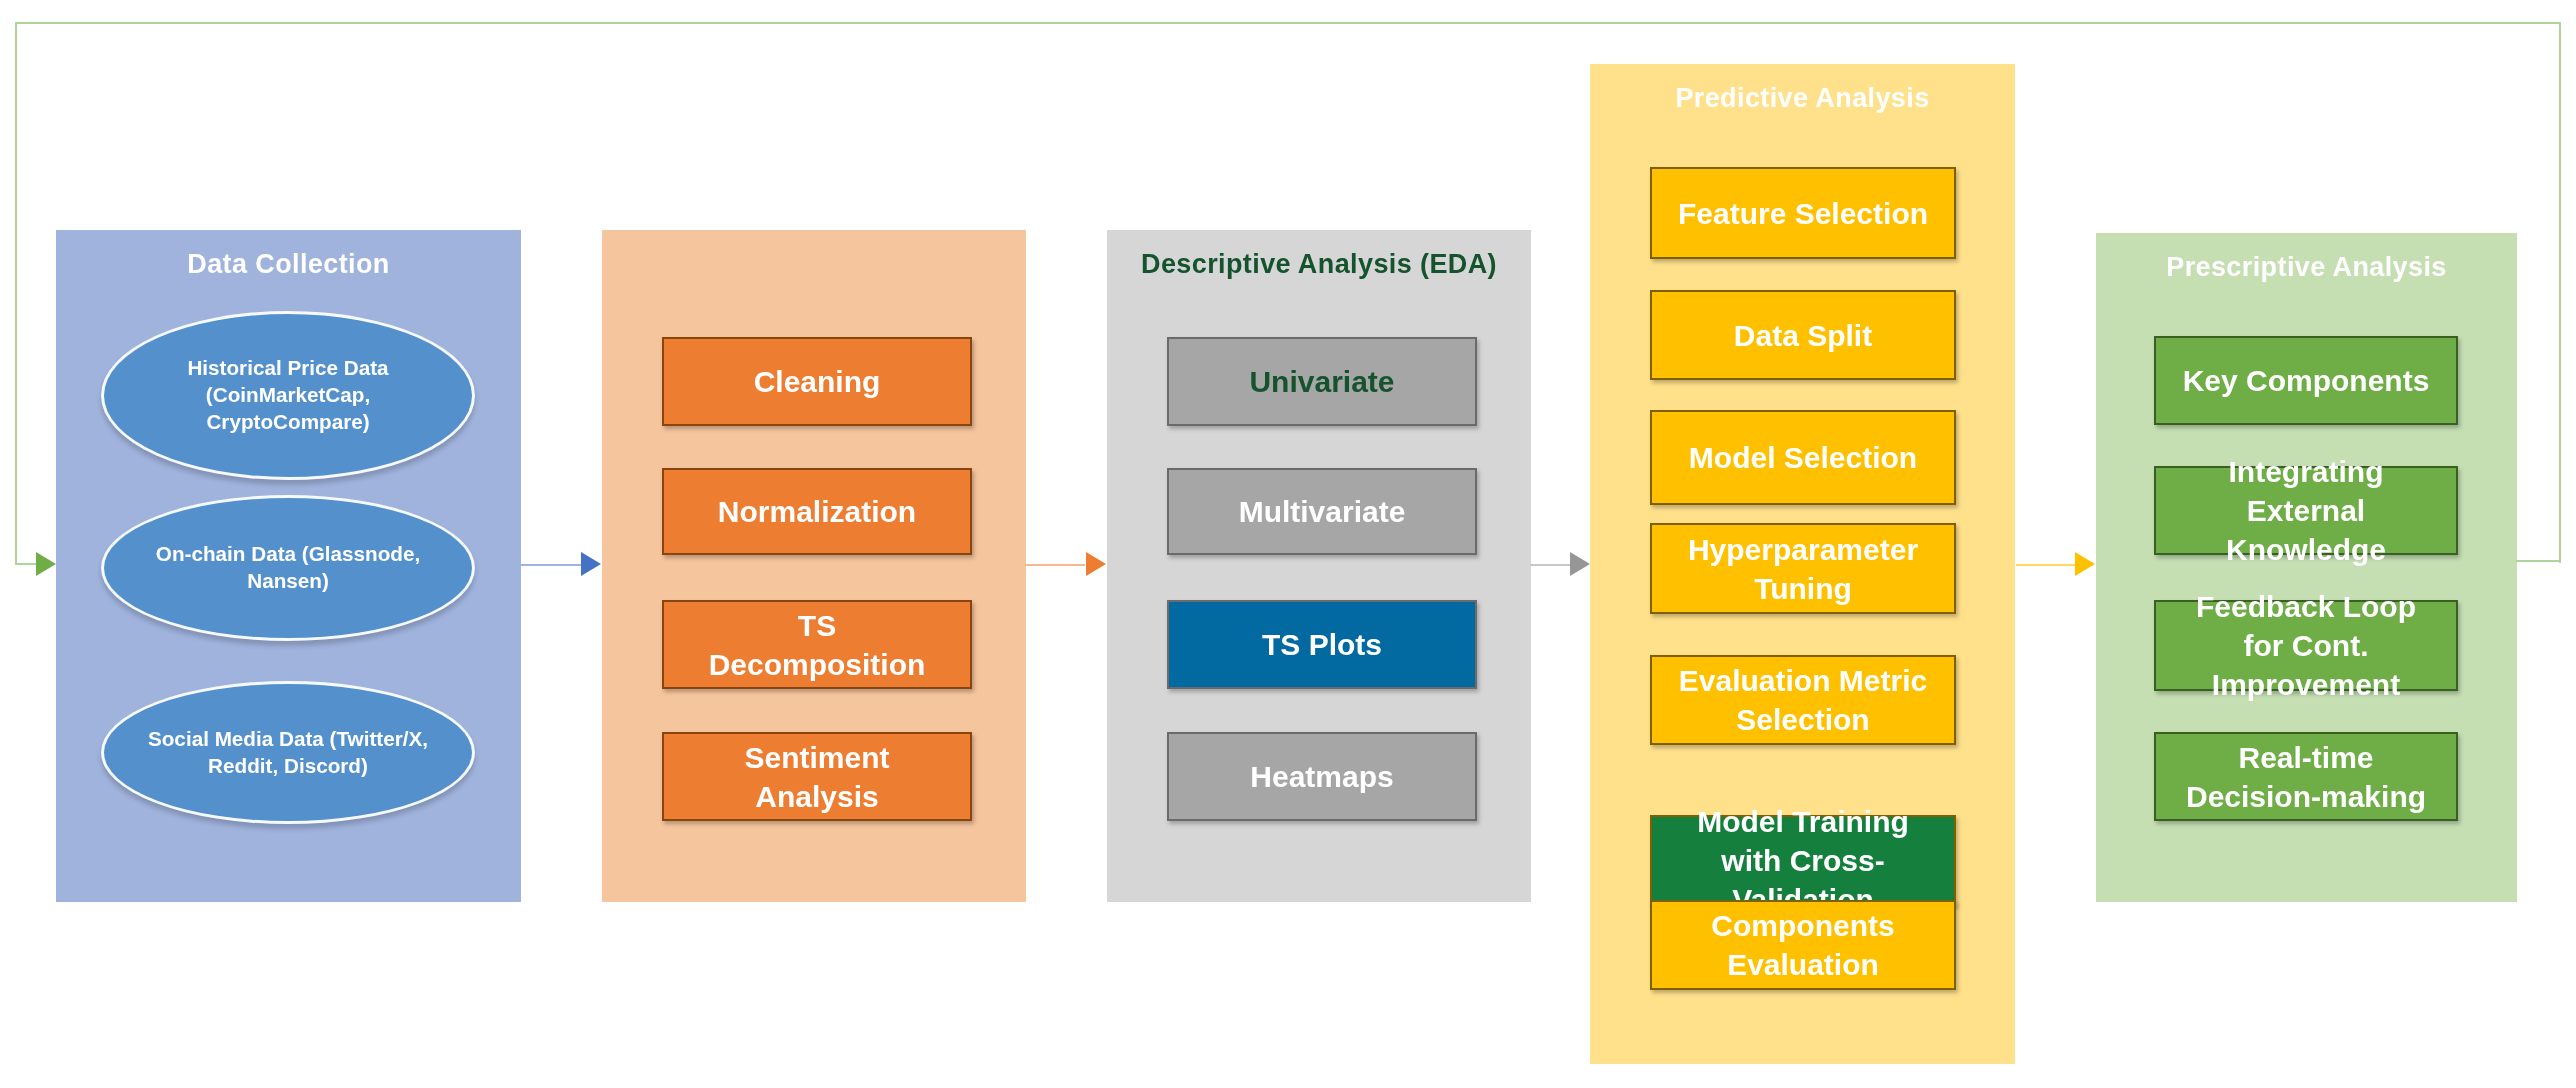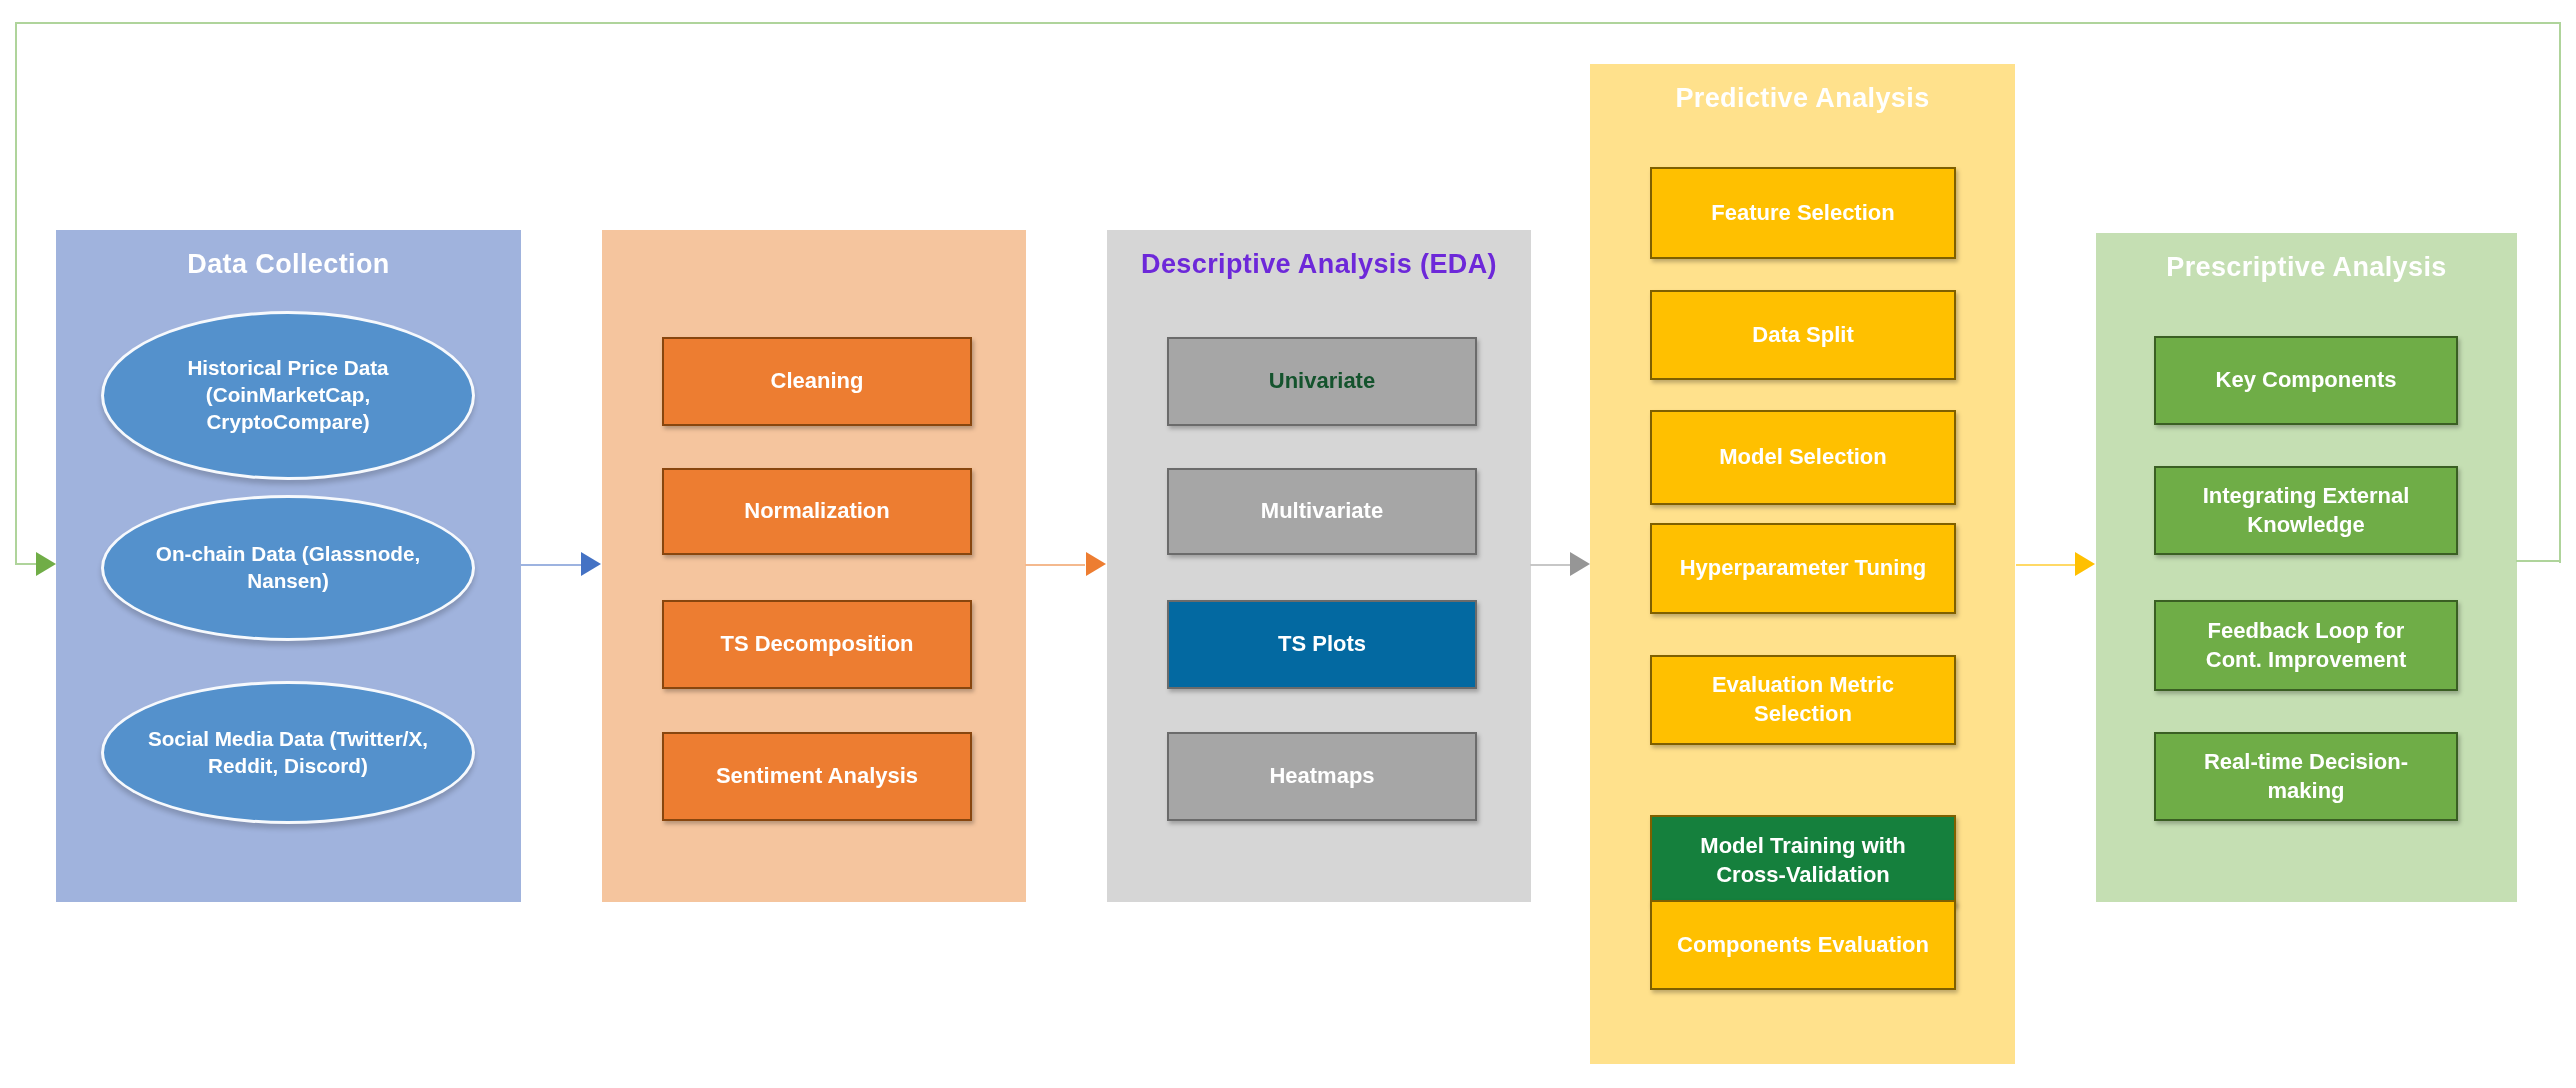--- a/index.html
+++ b/index.html
@@ -27,21 +27,21 @@
     letter-spacing: 0.4px;
   }
   .item-box {
     position: absolute;
     box-sizing: border-box;
     display: flex;
     align-items: center;
     justify-content: center;
     text-align: center;
     color: #ffffff;
-    font-size: 22px;
+    font-size: 30px;
     font-weight: bold;
     line-height: 1.3;
     box-shadow: 2.4px 3.2px 4px rgba(0,0,0,0.25);
   }
   .item-box.rect { border-width: 2.4px; border-style: solid; }
   .item-box.ellipse {
     border: 3.2px solid rgba(255,255,255,0.95);
     border-radius: 50%;
     font-size: 20.7px;
     box-shadow: 0 4.8px 5.6px rgba(0,0,0,0.18);
@@ -80,21 +80,21 @@
         <span class="item-label">Normalization</span>
       </div>
       <div class="item-box rect" style="left: 60px; top: 370px; width: 310px; height: 89px; background: rgb(237, 125, 49); color: rgb(255, 255, 255); border-color: rgb(136, 70, 14);">
         <span class="item-label">TS Decomposition</span>
       </div>
       <div class="item-box rect" style="left: 60px; top: 502px; width: 310px; height: 89px; background: rgb(237, 125, 49); color: rgb(255, 255, 255); border-color: rgb(136, 70, 14);">
         <span class="item-label">Sentiment Analysis</span>
       </div>
     </section>
     <section class="column" style="left: 1107px; top: 230px; width: 424px; height: 672px; background: rgb(214, 214, 214);">
-      <h2 class="column-title" style="top: 19px; color: #6d28d9; text-align: center;">Descriptive Analysis (EDA)</h2>
+      <h2 class="column-title" style="top: 19px; color: #14532d; text-align: center;">Descriptive Analysis (EDA)</h2>
       <div class="item-box rect" style="left: 60px; top: 107px; width: 310px; height: 89px; background: rgb(166, 166, 166); color: #14532d; border-color: rgb(107, 107, 107);">
         <span class="item-label">Univariate</span>
       </div>
       <div class="item-box rect" style="left: 60px; top: 238px; width: 310px; height: 87px; background: rgb(166, 166, 166); color: rgb(255, 255, 255); border-color: rgb(107, 107, 107);">
         <span class="item-label">Multivariate</span>
       </div>
       <div class="item-box rect" style="left: 60px; top: 370px; width: 310px; height: 89px; background: #0369a1; color: rgb(255, 255, 255); border-color: rgb(107, 107, 107);">
         <span class="item-label">TS Plots</span>
       </div>
       <div class="item-box rect" style="left: 60px; top: 502px; width: 310px; height: 89px; background: rgb(166, 166, 166); color: rgb(255, 255, 255); border-color: rgb(107, 107, 107);">

